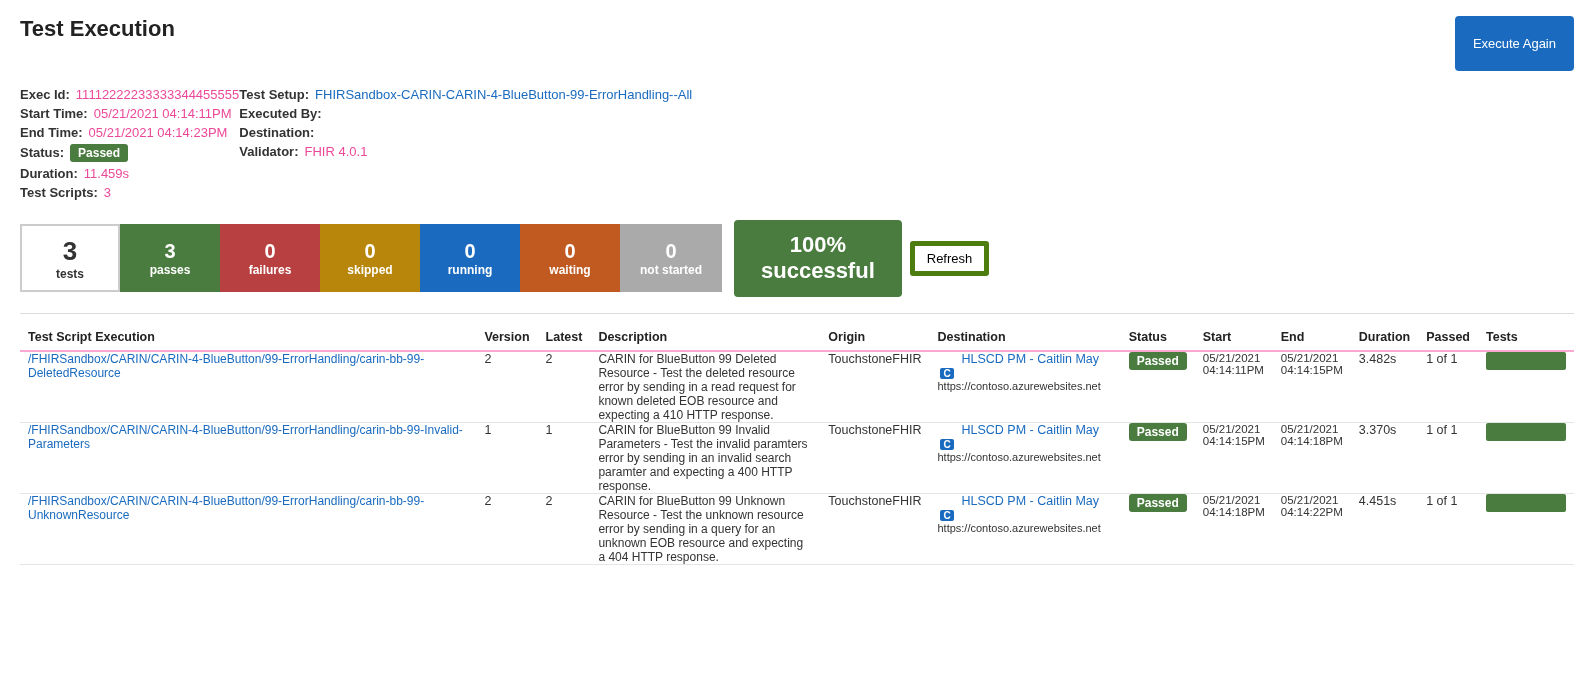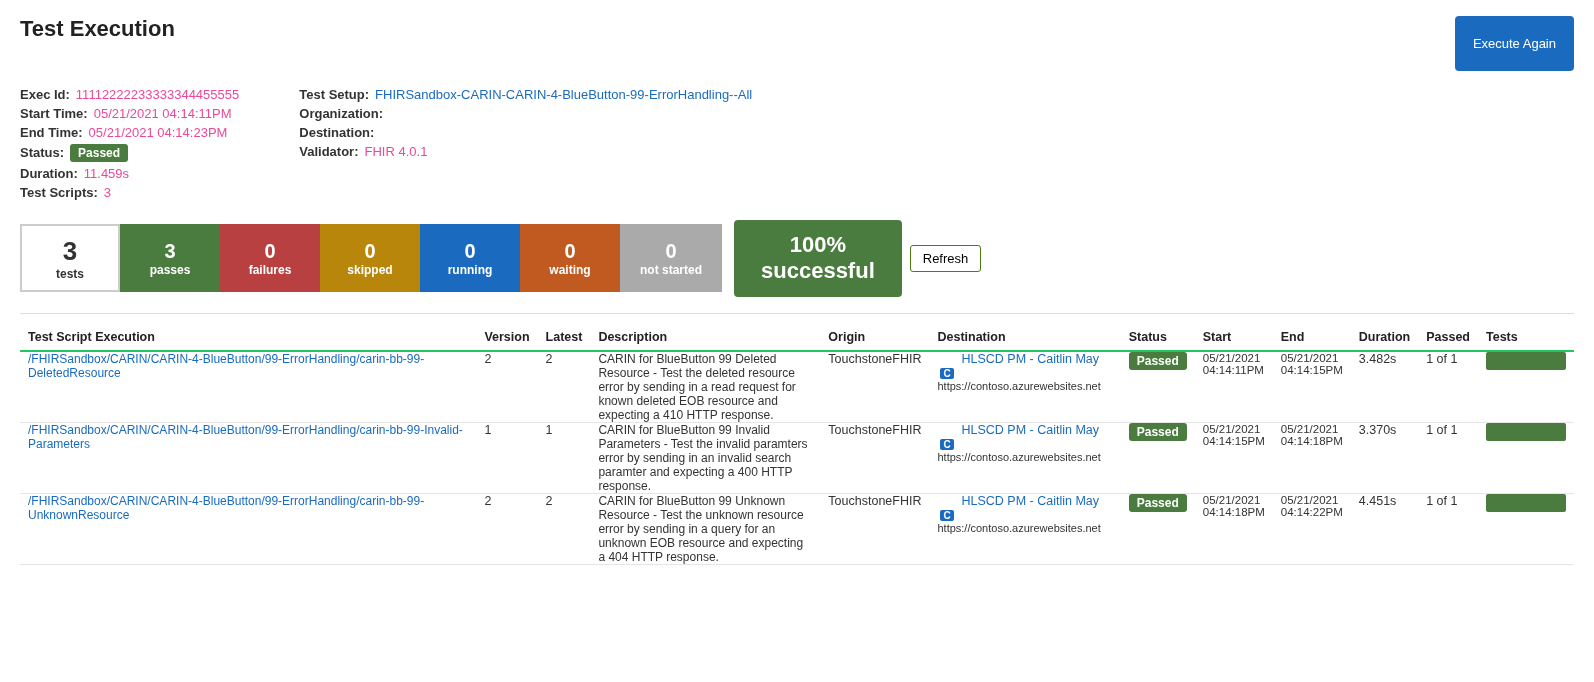--- a/index.html
+++ b/index.html
@@ -14,21 +14,21 @@
       background: #1a6bbf;
       color: #fff;
       border: none;
       padding: 20px 18px;
       border-radius: 4px;
       font-size: 13px;
       cursor: pointer;
       font-weight: 500;
     }
     
-    .meta-section { display: flex; gap: 60px; margin-bottom: 20px; }
+    .meta-section { display: flex; margin-bottom: 20px; }
     .meta-left, .meta-right { display: flex; flex-direction: column; gap: 4px; }
     .meta-row { display: flex; gap: 6px; align-items: baseline; }
     .meta-label { font-weight: 700; white-space: nowrap; }
     .meta-value { color: #ec4899; }
     .meta-link { color: #1a6bbf; text-decoration: none; }
     .status-badge {
       background: #4a7c3f;
       color: #fff;
       padding: 2px 8px;
       border-radius: 3px;
@@ -67,29 +67,29 @@
       margin-left: 12px;
       border-radius: 4px;
       font-size: 22px;
       font-weight: 700;
       text-align: center;
       line-height: 1.2;
     }
     .refresh-btn {
       margin-left: 8px;
       background: #fff;
-      border: 1px solid #4d7c0f;
+      border: 5px solid #4d7c0f;
       padding: 5px 12px;
       border-radius: 3px;
       cursor: pointer;
       font-size: 13px;
     }
     
     table { width: 100%; border-collapse: collapse; font-size: 12.5px; }
-    thead tr { border-bottom: 2px solid #22c55e; }
+    thead tr { border-bottom: 2px solid #f9a8d4; }
     th { text-align: left; padding: 6px 8px; font-weight: 700; color: #222; white-space: nowrap; }
     tbody tr { border-bottom: 1px solid #e5e5e5; }
     td { padding: 0 8px; vertical-align: top; }
     
     .script-link { color: #1a6bbf; text-decoration: none; font-size: 12px; }
     
     .dest-link { color: #1a6bbf; text-decoration: none; margin-left: 24px; }
     
     .c-badge {
       display: inline-block;
@@ -158,21 +158,21 @@
         <span class="meta-label">Test Scripts:</span>
         <span class="meta-value">3</span>
       </div>
     </div>
     <div class="meta-right">
       <div class="meta-row">
         <span class="meta-label">Test Setup:</span>
         <a class="meta-link" href="#">FHIRSandbox-CARIN-CARIN-4-BlueButton-99-ErrorHandling--All</a>
       </div>
       <div class="meta-row">
-        <span class="meta-label">Organization:</span>
+        <span class="meta-label">Executed By:</span>
         <span class="meta-value"></span>
       </div>
       <div class="meta-row">
         <span class="meta-label">Destination:</span>
         <span class="meta-value"></span>
       </div>
       <div class="meta-row">
         <span class="meta-label">Validator:</span>
         <span class="meta-value">FHIR 4.0.1</span>
       </div>

